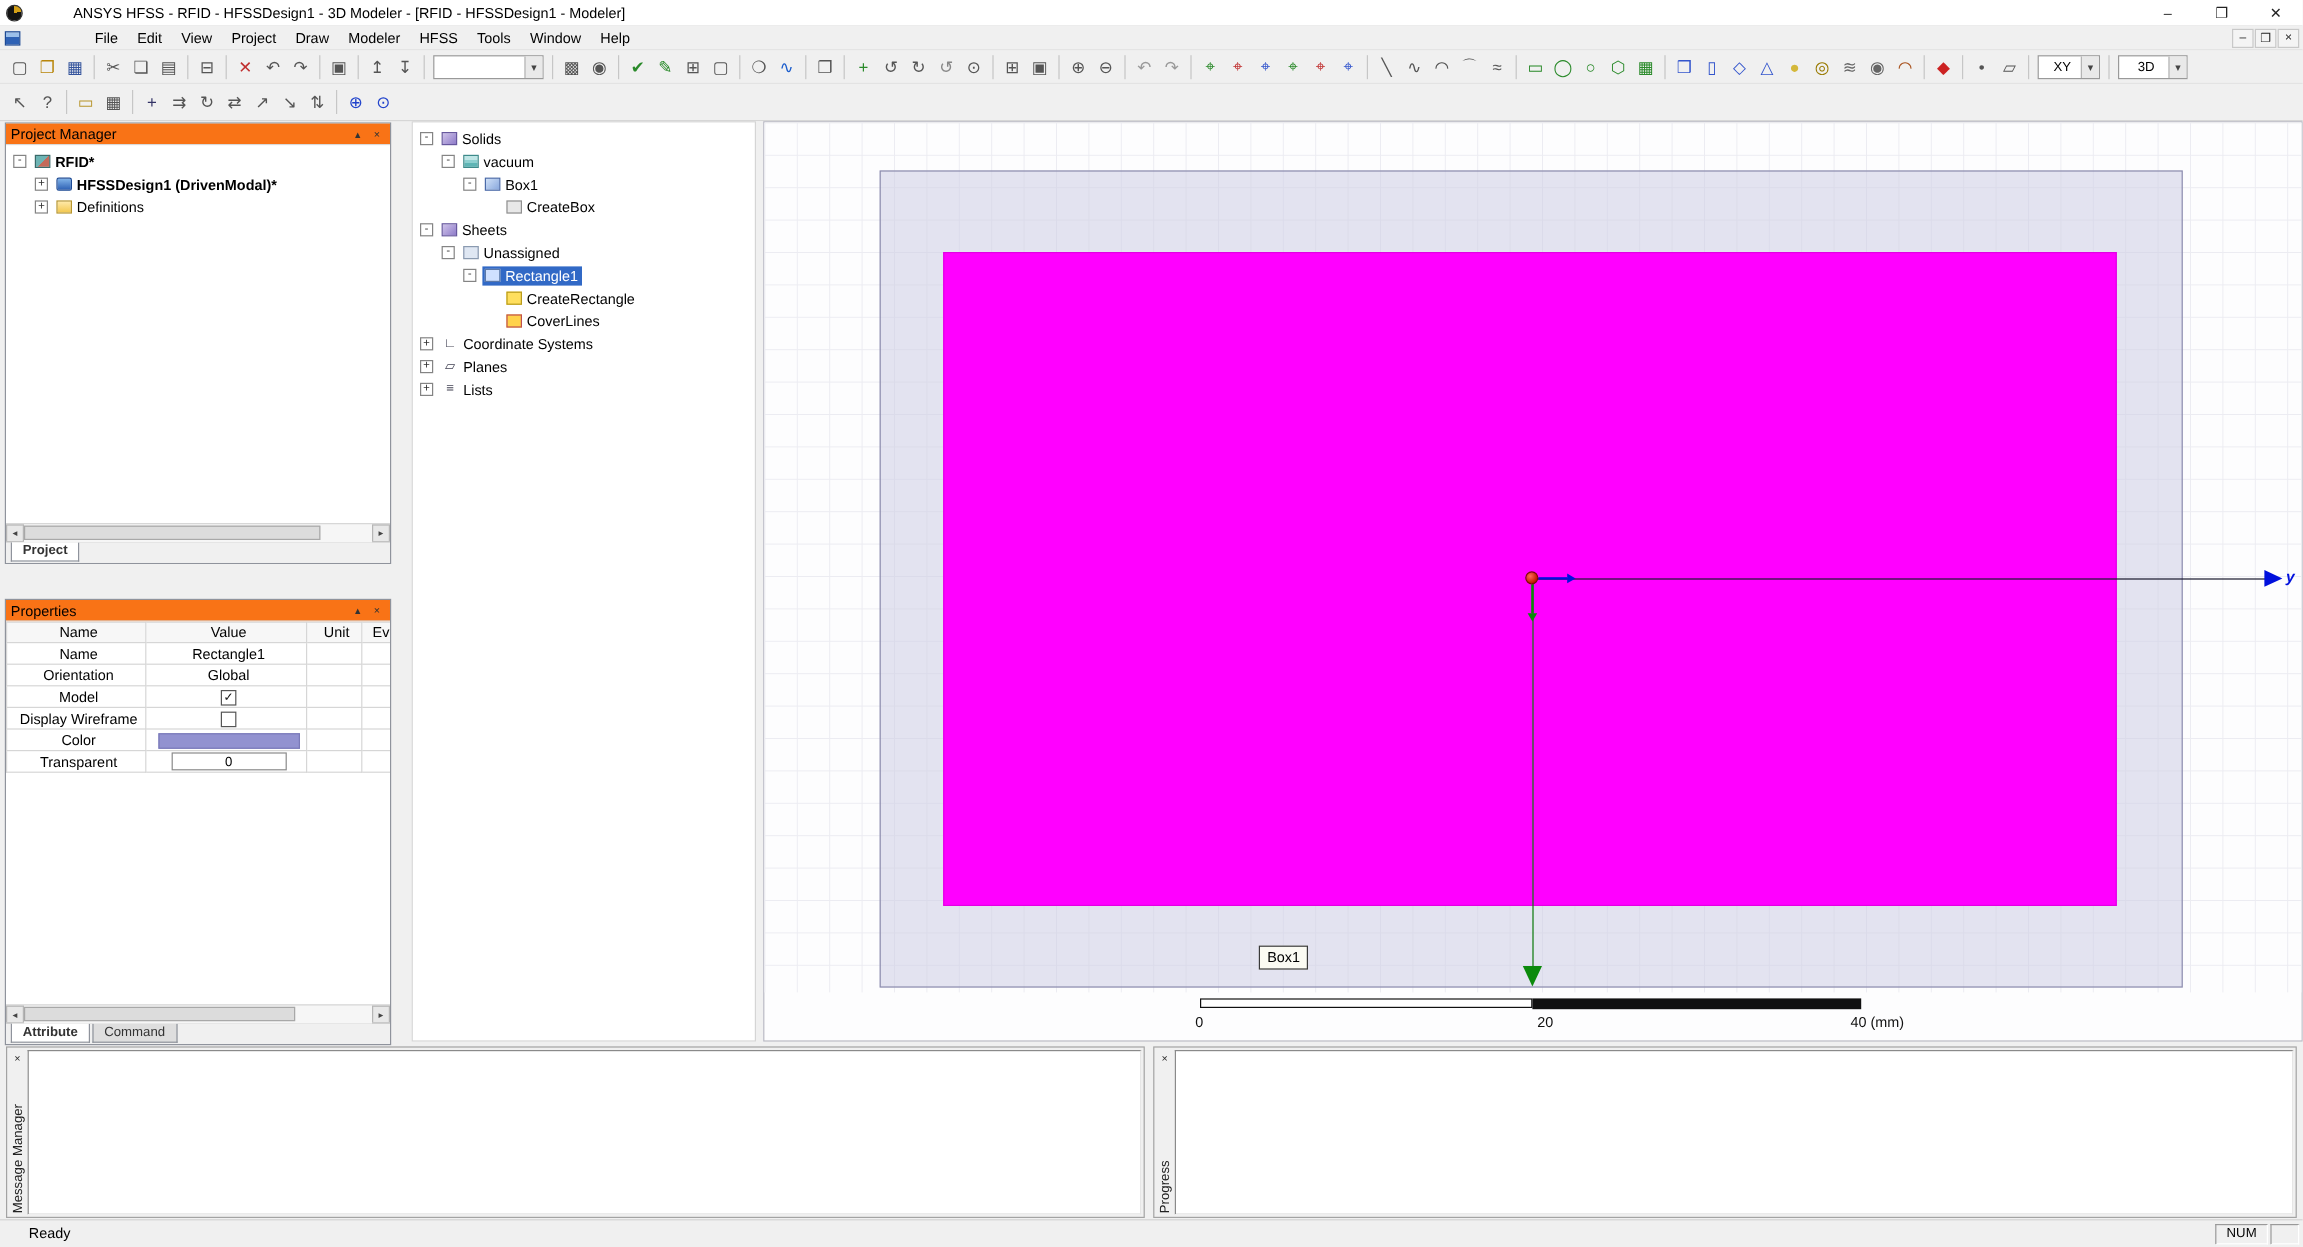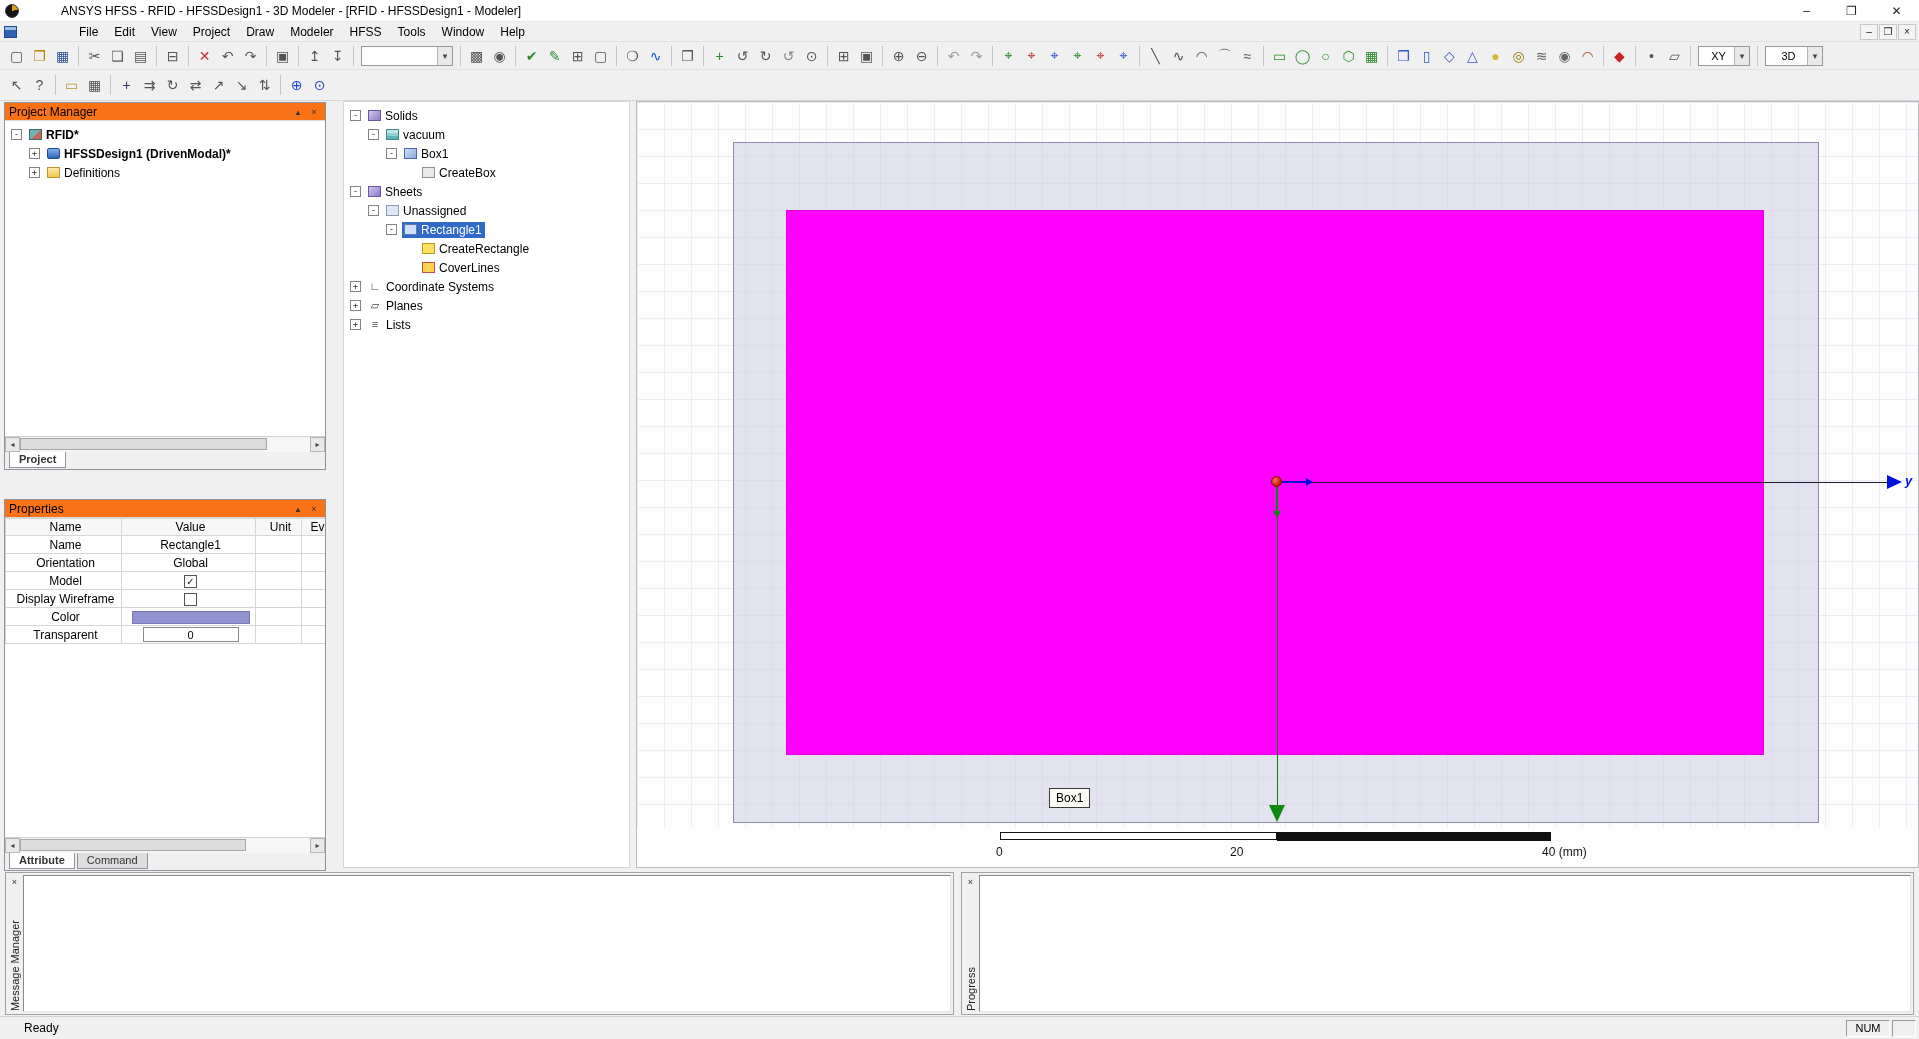--- a/index.html
+++ b/index.html
@@ -94,21 +94,21 @@
   .axis-v-head { position:absolute; left:632px; top:703px; width:0; height:0; border-top:17px solid #0c8a0c; border-left:8px solid transparent; border-right:8px solid transparent; }
   .origin-dot { position:absolute; left:634px; top:374px; width:11px; height:11px; border-radius:50%; background:radial-gradient(circle at 35% 35%, #ff6a5a, #c41800 70%); border:1px solid #7a0e00; }
   .tri-x { position:absolute; left:645px; top:379px; width:24px; height:2px; background:#0010dd; }
   .tri-x-head { position:absolute; left:669px; top:376px; width:0; height:0; border-left:7px solid #0010dd; border-top:4px solid transparent; border-bottom:4px solid transparent; }
   .tri-y { position:absolute; left:639px; top:385px; width:2px; height:24px; background:#0a8a0a; }
   .tri-y-head { position:absolute; left:636px; top:409px; width:0; height:0; border-top:7px solid #0a8a0a; border-left:4px solid transparent; border-right:4px solid transparent; }
   #box1-label { position:absolute; left:412px; top:686px; padding:2px 6px; border:1px solid #3a3a3a; background:#fbfbf3; font-size:12px; }
   .sb-white { position:absolute; left:363px; top:730px; width:277px; height:8px; background:#fff; border:1px solid #111; }
   .sb-black { position:absolute; left:640px; top:730px; width:274px; height:9px; background:#111; }
   .ruler-lab { position:absolute; top:743px; font-size:12px; color:#111; }
-  #ruler-0 { left:359px; } #ruler-20 { left:593px; } #ruler-40 { left:905px; }
+  #ruler-0 { left:359px; } #ruler-20 { left:644px; } #ruler-40 { left:905px; }
 
   
   .dock { position:absolute; top:872px; height:143px; background:#f0f0f0; border:1px solid #a3a3a3; }
   #msg-panel { left:5px; width:949px; }
   #prog-panel { left:961px; width:953px; }
   .dock-strip { position:absolute; left:0; top:0; bottom:0; width:17px; display:flex; flex-direction:column; align-items:center; }
   .dock-close { width:13px; height:13px; margin-top:2px; display:flex; align-items:center; justify-content:center; font-size:9px; color:#333; border:1px solid transparent; }
   .dock-title { margin-top:auto; margin-bottom:3px; writing-mode:vertical-rl; transform:rotate(180deg); font-size:11px; color:#222; }
   .dock-content { position:absolute; left:17px; top:2px; right:2px; bottom:2px; background:#fff; border:1px solid #8a8a8a; border-right-color:#e6e6e6; border-bottom-color:#e6e6e6; }
 

